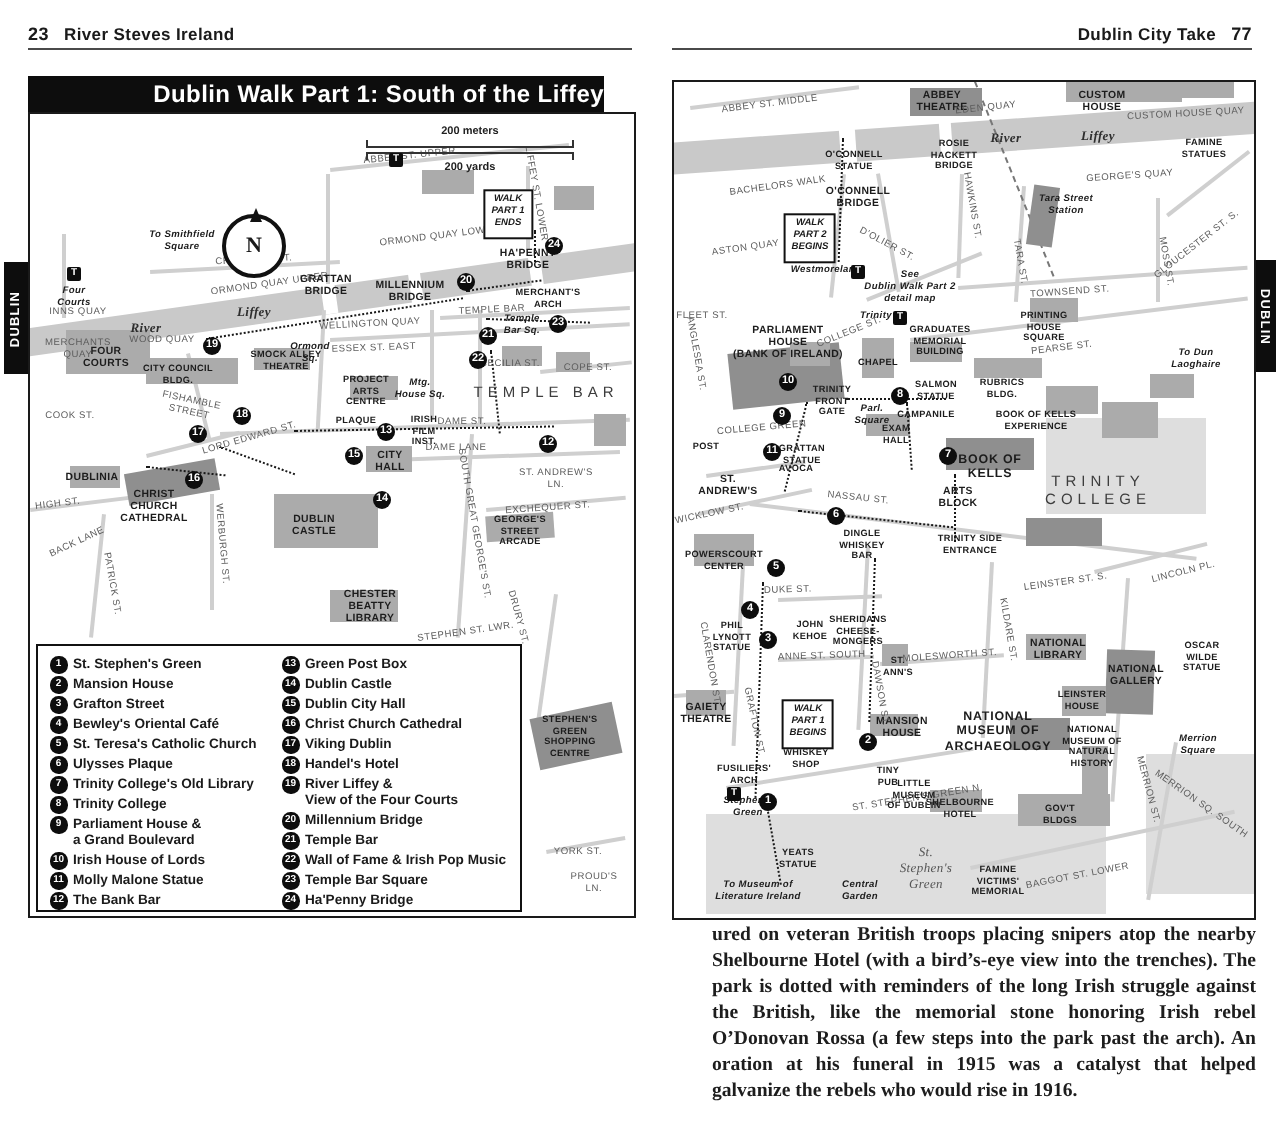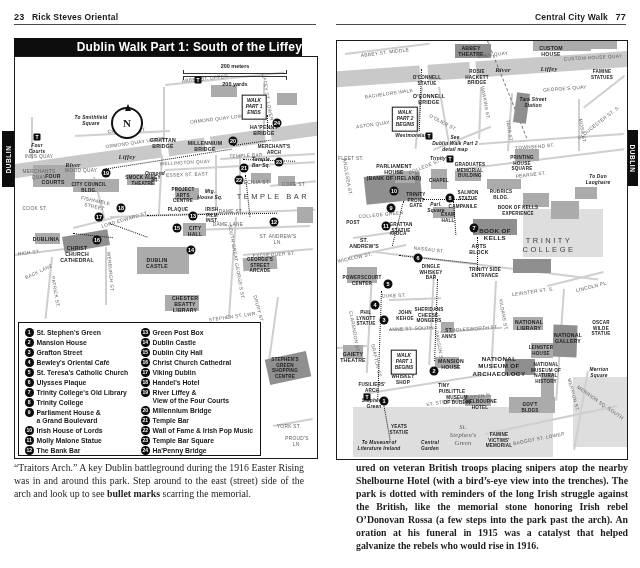--- a/index.html
+++ b/index.html
@@ -85,21 +85,21 @@
   .body-text p.ind{text-indent:16px;}
 </style>
 </head>
 <body>
 
 <div id="spread">
 
   <div class="page" id="page-left">
     <div class="rh" style="left:14px;">
       <span class="pgnum" style="margin-left:0;">23</span>
-      <span>Rick Steves Oriental</span>
+      <span>River Steves Ireland</span>
     </div>
     <div class="rh-rule" style="left:14px;width:302px;"></div>
 
     <div class="side-tab" id="tab-left" style="left:2px;top:131px;">
       <span>DUBLIN</span>
     </div>
 
     <div id="map-title-bar">Dublin Walk Part 1: South of the Liffey</div>
 
     <div class="map" id="map-left">
@@ -366,27 +366,26 @@
         <div class="mk" style="left: 264px; top: 105px;">23</div>
         <div class="mk" style="left: 262px; top: 66px;">24</div>
         <div class="wbox" style="left: 239px; top: 50px;">WALK
 PART 1
 ENDS</div>
         <div class="tstop" style="left: 22px; top: 80px;">T</div>
         <div class="tstop" style="left: 183px; top: 23px;">T</div>
       </div>
 
     <div class="body-text" id="left-body">
-        <p>“Traitors Arch.” A key Dublin battleground during the 1916 Easter Rising was in and around this park. Step around to the east (street) side of the arch and look up to see <strong>bullet marks</strong> scarring the memorial.</p>
       </div>
   </div>
 
   <div class="page" id="page-right">
     <div class="rh" style="right:14px;">
-      <span>Central City Walk</span>
+      <span>Dublin City Take</span>
       <span class="pgnum" style="margin-right:0;">77</span>
     </div>
     <div class="rh-rule" style="left:16px;width:290px;"></div>
 
     <div class="side-tab" id="tab-right" style="left:306px;top:130px;">
       <span>DUBLIN</span>
     </div>
 
     <div class="map" id="map-right">
         <div style="position: absolute; left: -10px; top: 20px; width: 312px; height: 16px; background: rgb(201, 201, 201); border-radius: 2px; z-index: 1; transform: rotate(-4deg);"></div>

